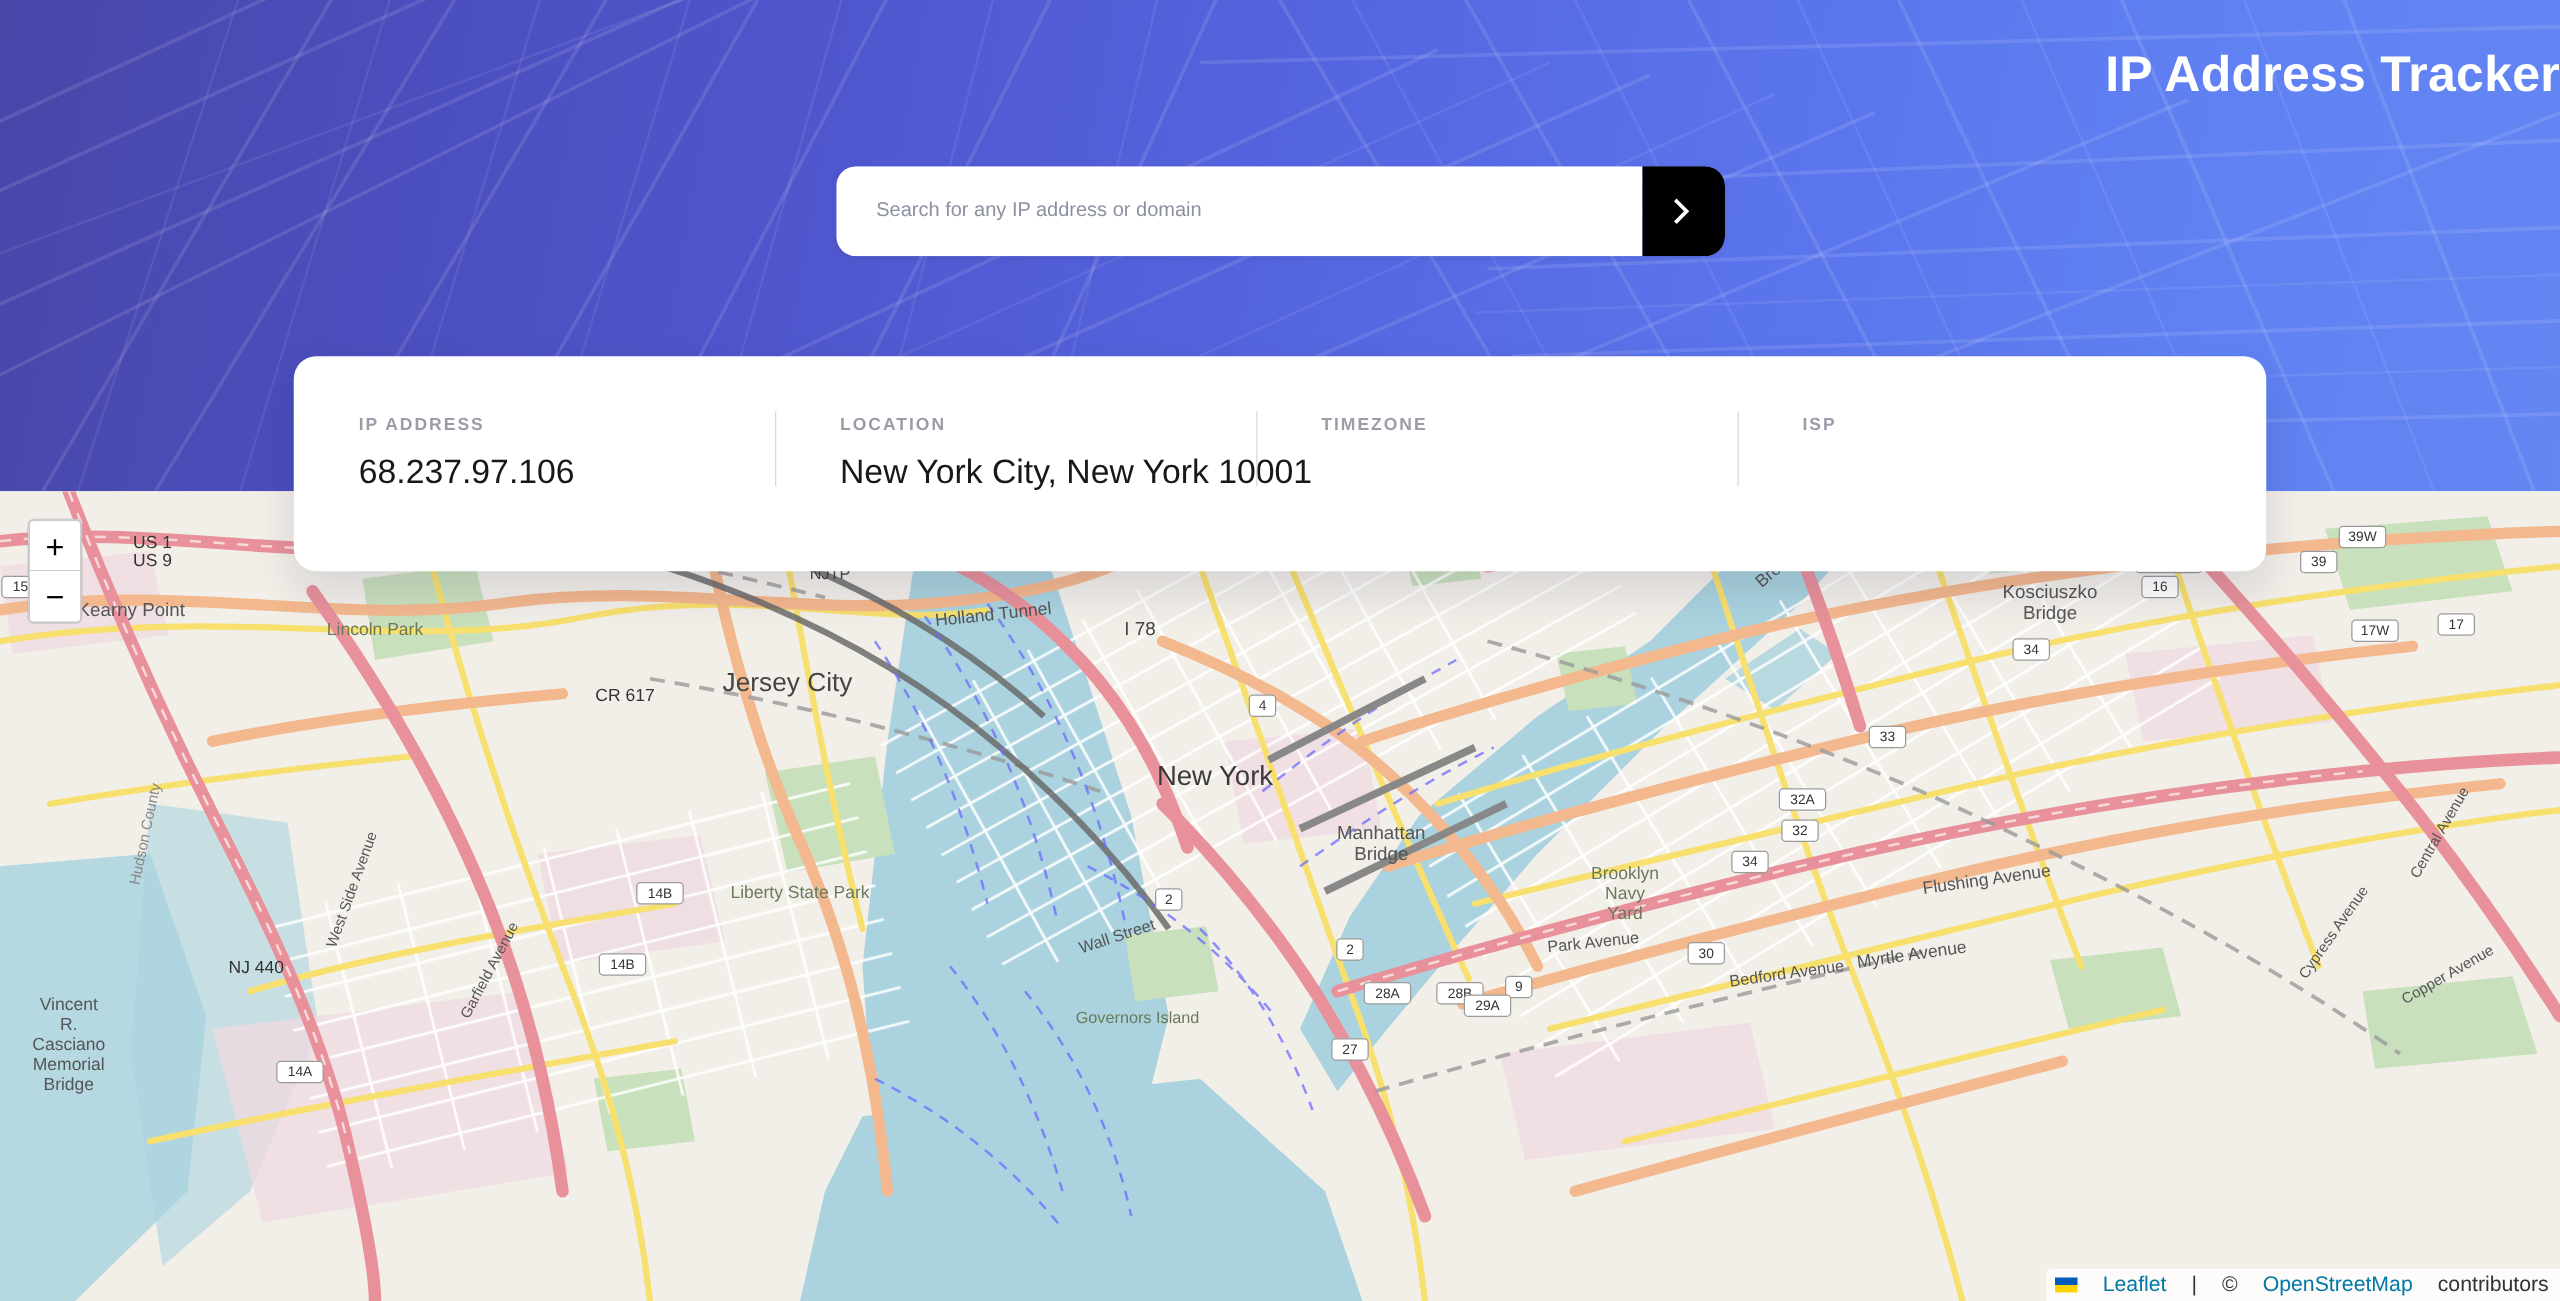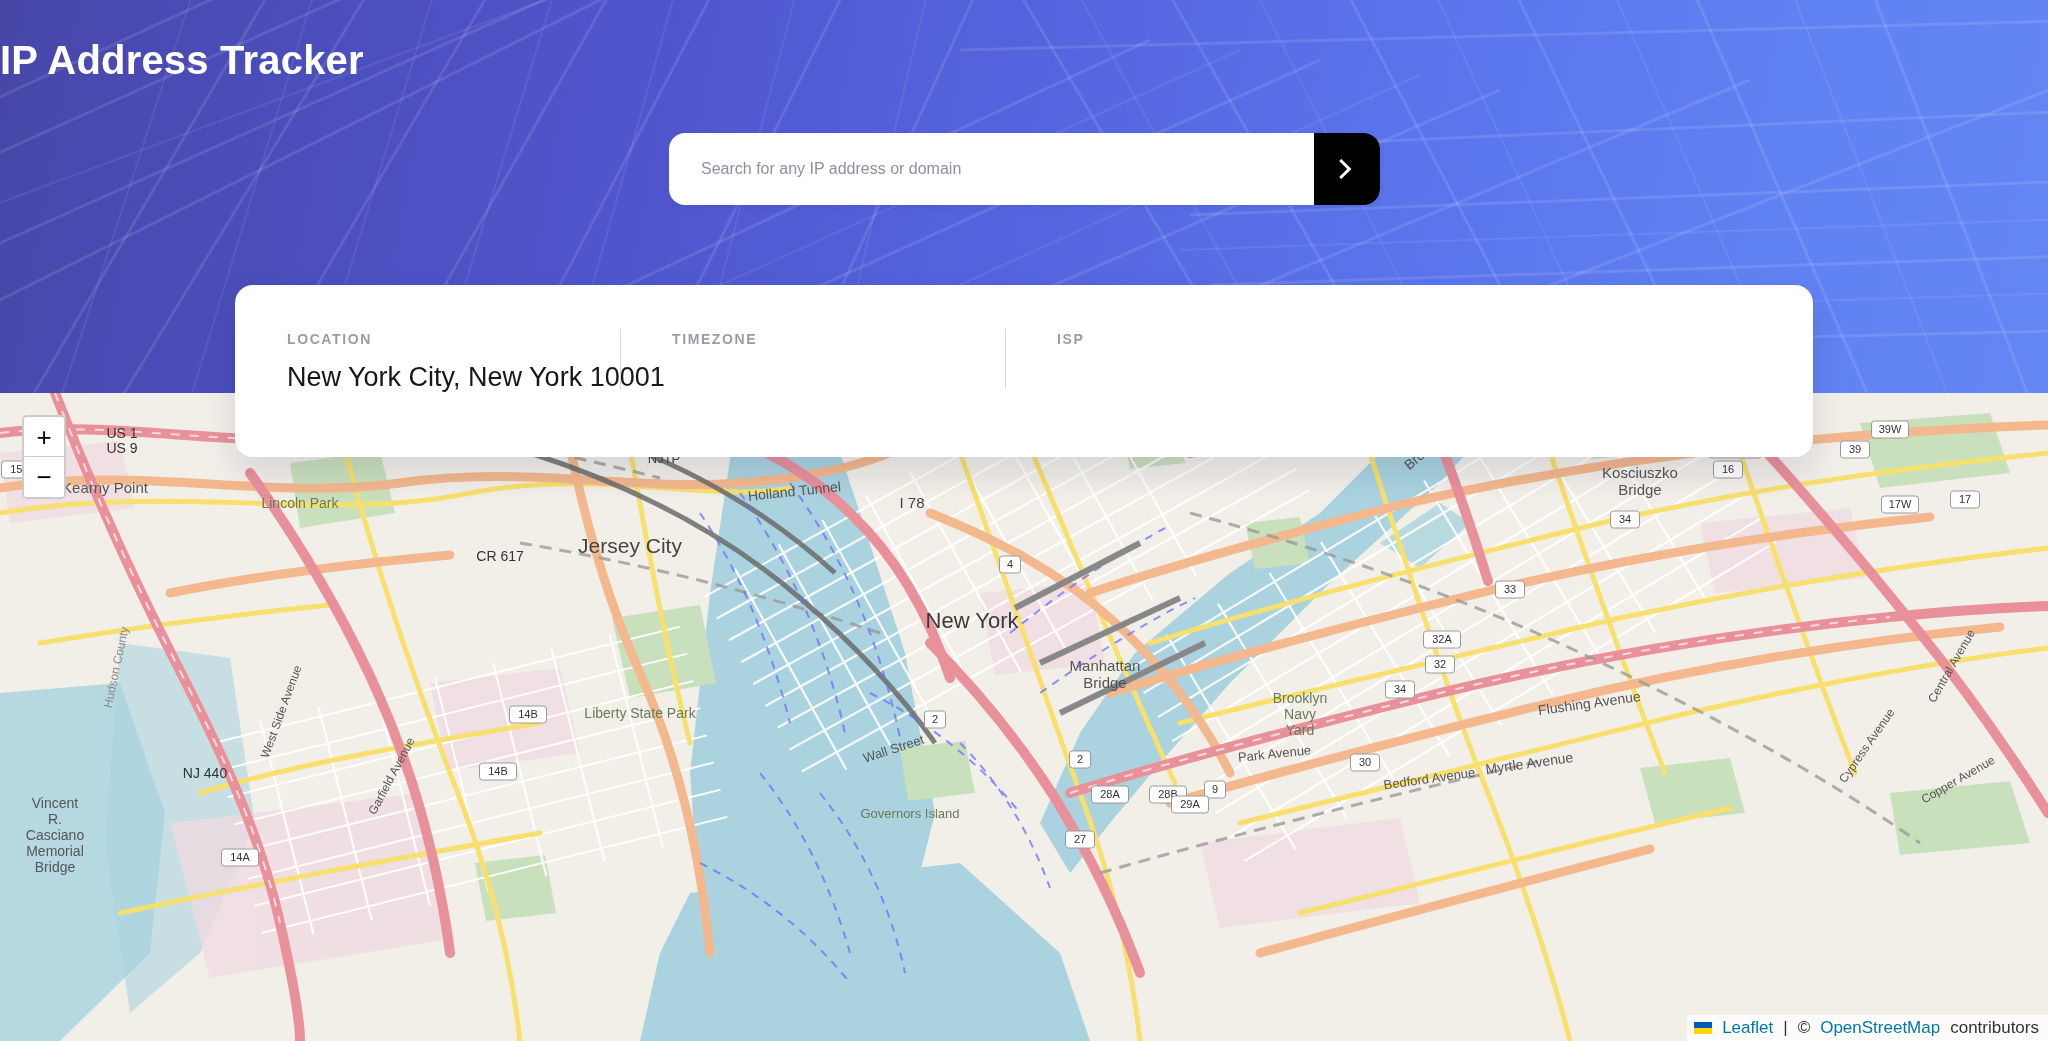--- a/index.html
+++ b/index.html
@@ -16,21 +16,21 @@
   .header {
     position:absolute; top:0; left:0;
     width:2048px; height:393px;
     background:linear-gradient(100deg,#4847a8 0%,#4b4dbb 14%,#4f55cb 30%,#5463dd 48%,#5a74ec 68%,#6081f2 85%,#6486f3 100%);
     overflow:hidden;
   }
   .header-pattern { position:absolute; inset:0; opacity:.85; }
 
   .page-title {
     position:absolute; top:38px; left:0; width:2048px;
-    text-align:left;
+    text-align:right;
     font-size:40px; font-weight:700; color:#fff;
     letter-spacing:.2px;
   }
 
   
   .search-wrap {
     position:absolute; top:133px; left:669px;
     width:711px; height:72px;
     display:flex;
     border-radius:16px; overflow:hidden;
@@ -110,21 +110,21 @@
     font-size:26px; line-height:1; font-weight:400;
     cursor:pointer; user-select:none;
   }
   .zoom-btn.plus { border-radius:3px 3px 0 0; border-bottom:1px solid #ccc; }
   .zoom-btn.minus { border-radius:0 0 3px 3px; }
 
   
   .attribution {
     position:absolute; right:0; bottom:0;
     height:26px;
-    display:flex; align-items:center; gap:10px;
+    display:flex; align-items:center; gap:20px;
     background:rgba(255,255,255,.8);
     padding:0 9px 0 7px;
     font-size:17px; color:#333;
     z-index:40;
     border-radius:4px 0 0 0;
   }
   .attribution a { color:#0078a8; text-decoration:none; cursor:pointer; }
   .ua-flag { width:18px; height:12px; display:inline-block; position:relative; }
   .ua-flag .t { position:absolute; top:0; left:0; right:0; height:6px; background:#005bbb; }
   .ua-flag .b { position:absolute; bottom:0; left:0; right:0; height:6px; background:#ffd500; }
@@ -193,20 +193,24 @@
       <input class="search-input" type="text" placeholder="Search for any IP address or domain" style="">
       <button class="search-btn">
         <svg width="16" height="22" viewBox="0 0 14 18">
           <path fill="none" stroke="#fff" stroke-width="2.6" stroke-linecap="square" d="M2 2 L9 9 L2 16"></path>
         </svg>
       </button>
     </div>
   </div>
 
   <div class="info-card">
+    <div class="info-col c0">
+      <div class="info-label">IP Address</div>
+      <div class="info-value">68.237.97.106</div>
+    </div>
     <div class="info-col c1">
       <div class="info-label">Location</div>
       <div class="info-value">New York City, New York 10001</div>
     </div>
     <div class="info-col c2">
       <div class="info-label">Timezone</div>
     </div>
     <div class="info-col c3">
       <div class="info-label">ISP</div>
     </div>

